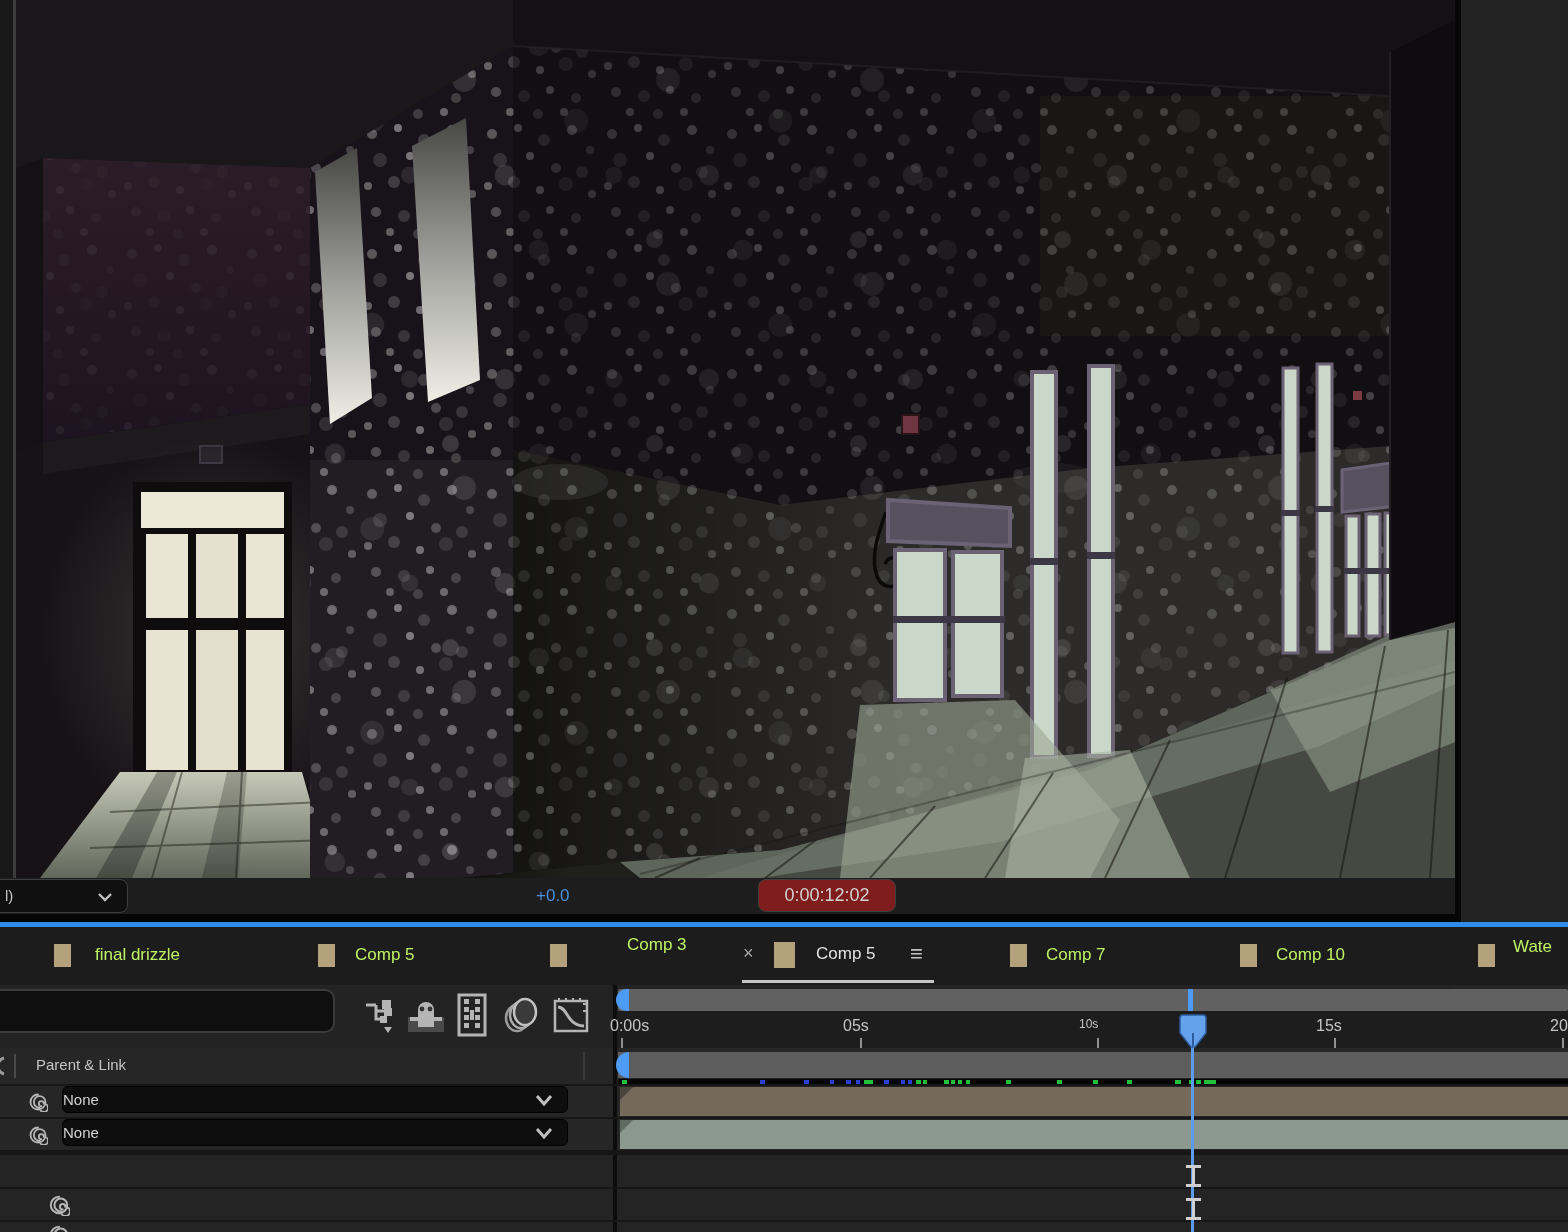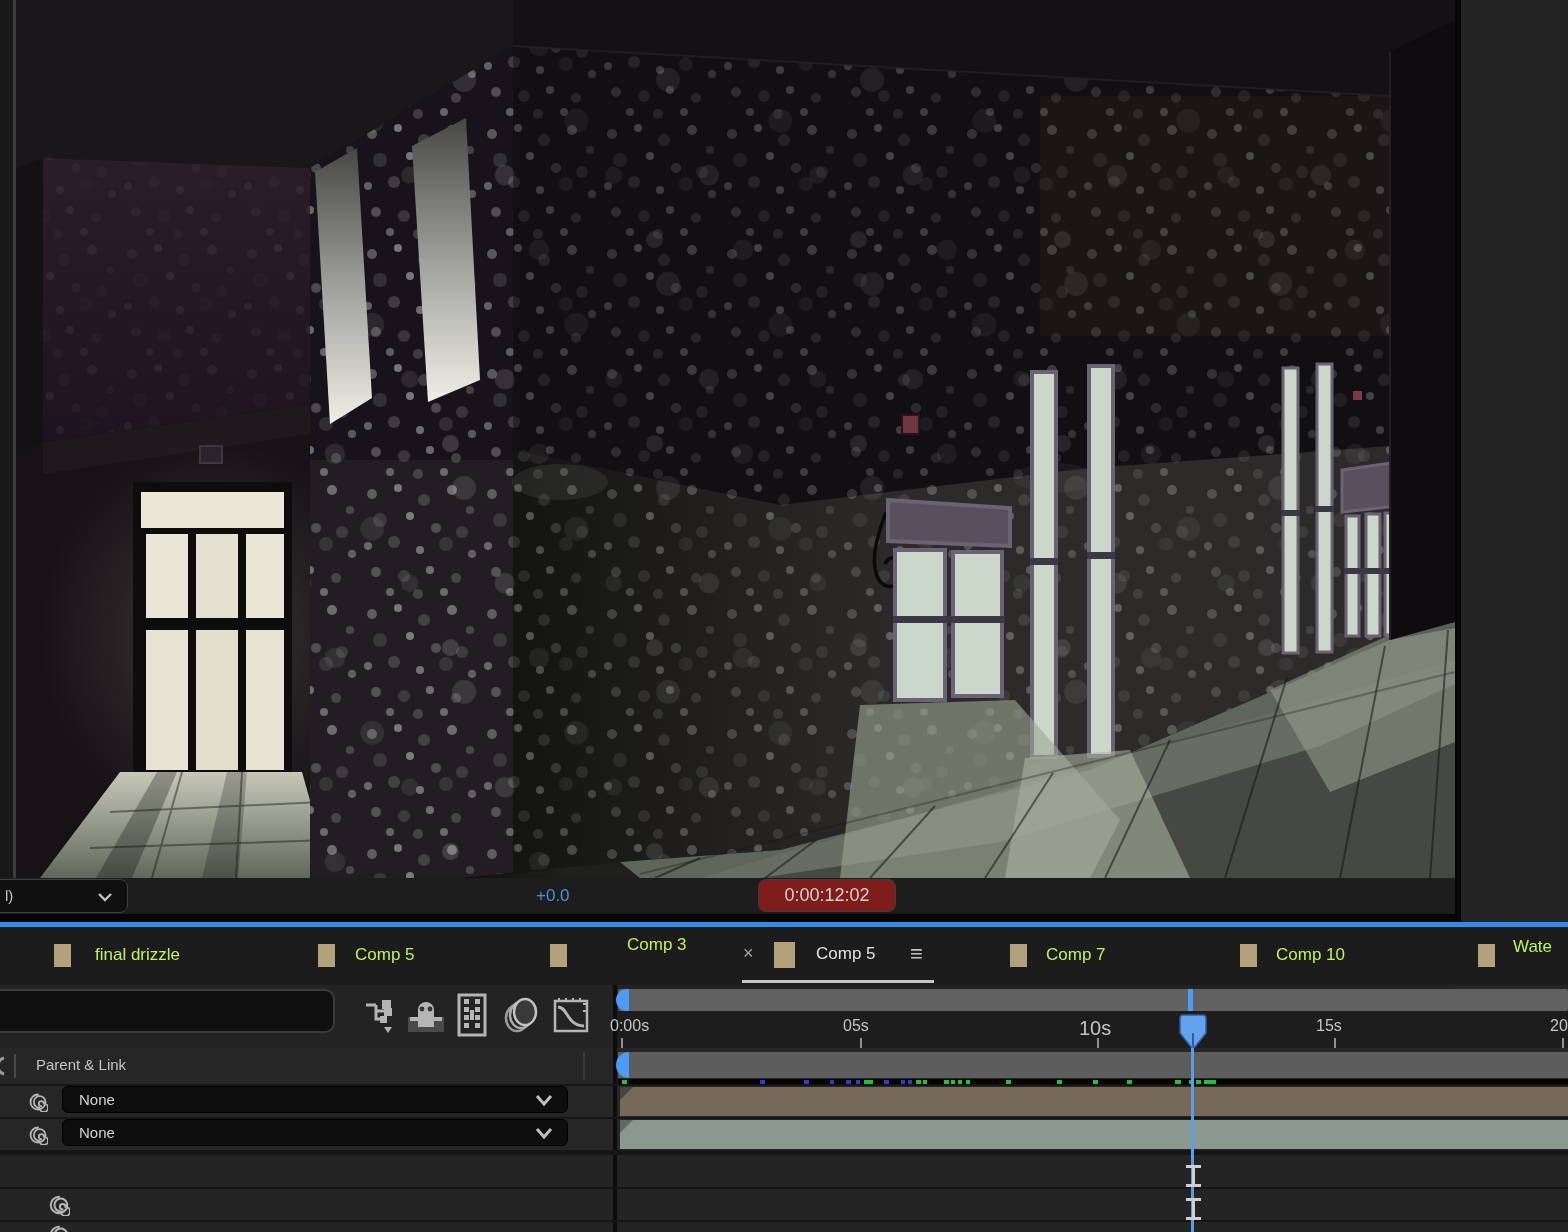--- a/index.html
+++ b/index.html
@@ -13,21 +13,21 @@
   .ic { display:block; }
   
   .tab-label { position:absolute; top:944px; color:#bef264; font-size:17px; white-space:nowrap; }
   .tab-swatch { position:absolute; top:944px; width:17px; height:23px; background:#b3a17c; }
   .row-sep { position:absolute; left:0; width:1568px; background:#161616; }
   .pickwhip { position:absolute; }
   .ibeam { position:absolute; width:15px; height:22px; }
   .ibeam:before, .ibeam:after { content:""; position:absolute; left:0; width:15px; height:3px; background:#cfcfcf; }
   .ibeam:before { top:0; } .ibeam:after { bottom:0; }
   .ibeam span { position:absolute; left:6px; top:2px; width:3px; height:18px; background:#cfcfcf; display:block; }
-  .none-dd { position:absolute; left:62px; width:506px; height:27px; background:#0e0e0e; border:1px solid #000; border-radius:6px; color:#d2d2d2; font-size:15px; line-height:25px; padding-left:16px; }
+  .none-dd { position:absolute; left:62px; width:506px; height:27px; background:#0e0e0e; border:1px solid #000; border-radius:6px; color:#d2d2d2; font-size:15px; line-height:25px; }
 </style>
 </head>
 <body>
 
 <div class="app">
 
   <div class="abs" style="left:0;top:0;width:1455px;height:922px;background:#141214;">
     <svg width="1455" height="878" viewBox="0 0 1455 878">
       <defs>
         <pattern id="sp1" width="120" height="120" patternUnits="userSpaceOnUse">
@@ -345,21 +345,21 @@
       </svg>
 
       <div class="abs" style="left:613px;top:0;width:4px;height:63px;background:#0c0c0c;"></div>
       <div class="abs" style="left:618px;top:4px;width:950px;height:22px;background:#616161;border-radius:2px;">
         <div class="abs" style="left:-2px;top:0;width:13px;height:22px;background:#4e9bf5;border-radius:11px 0 0 11px;"></div>
         <div class="abs" style="left:570px;top:0;width:5px;height:22px;background:#4e9bf5;"></div>
       </div>
       <div class="abs" style="left:617px;top:26px;width:951px;height:37px;background:#1d1d1d;">
         <span class="txt" style="position:absolute;left:-7px;top:6px;font-size:16px;">0:00s</span>
         <span class="txt" style="position:absolute;left:226px;top:6px;font-size:16px;">05s</span>
-        <span class="txt" style="position:absolute;left:462px;top:6px;font-size:20px;">10s</span>
+        <span class="txt" style="position:absolute;left:462px;top:6px;font-size:12px;">10s</span>
         <span class="txt" style="position:absolute;left:699px;top:6px;font-size:16px;">15s</span>
         <span class="txt" style="position:absolute;left:933px;top:6px;font-size:16px;">20</span>
         <div class="abs" style="left:4px;top:27px;width:2px;height:10px;background:#909090;"></div>
         <div class="abs" style="left:243px;top:27px;width:2px;height:10px;background:#909090;"></div>
         <div class="abs" style="left:480px;top:27px;width:2px;height:10px;background:#909090;"></div>
         <div class="abs" style="left:717px;top:27px;width:2px;height:10px;background:#909090;"></div>
         <div class="abs" style="left:945px;top:27px;width:2px;height:10px;background:#909090;"></div>
       </div>
     </div>
 

